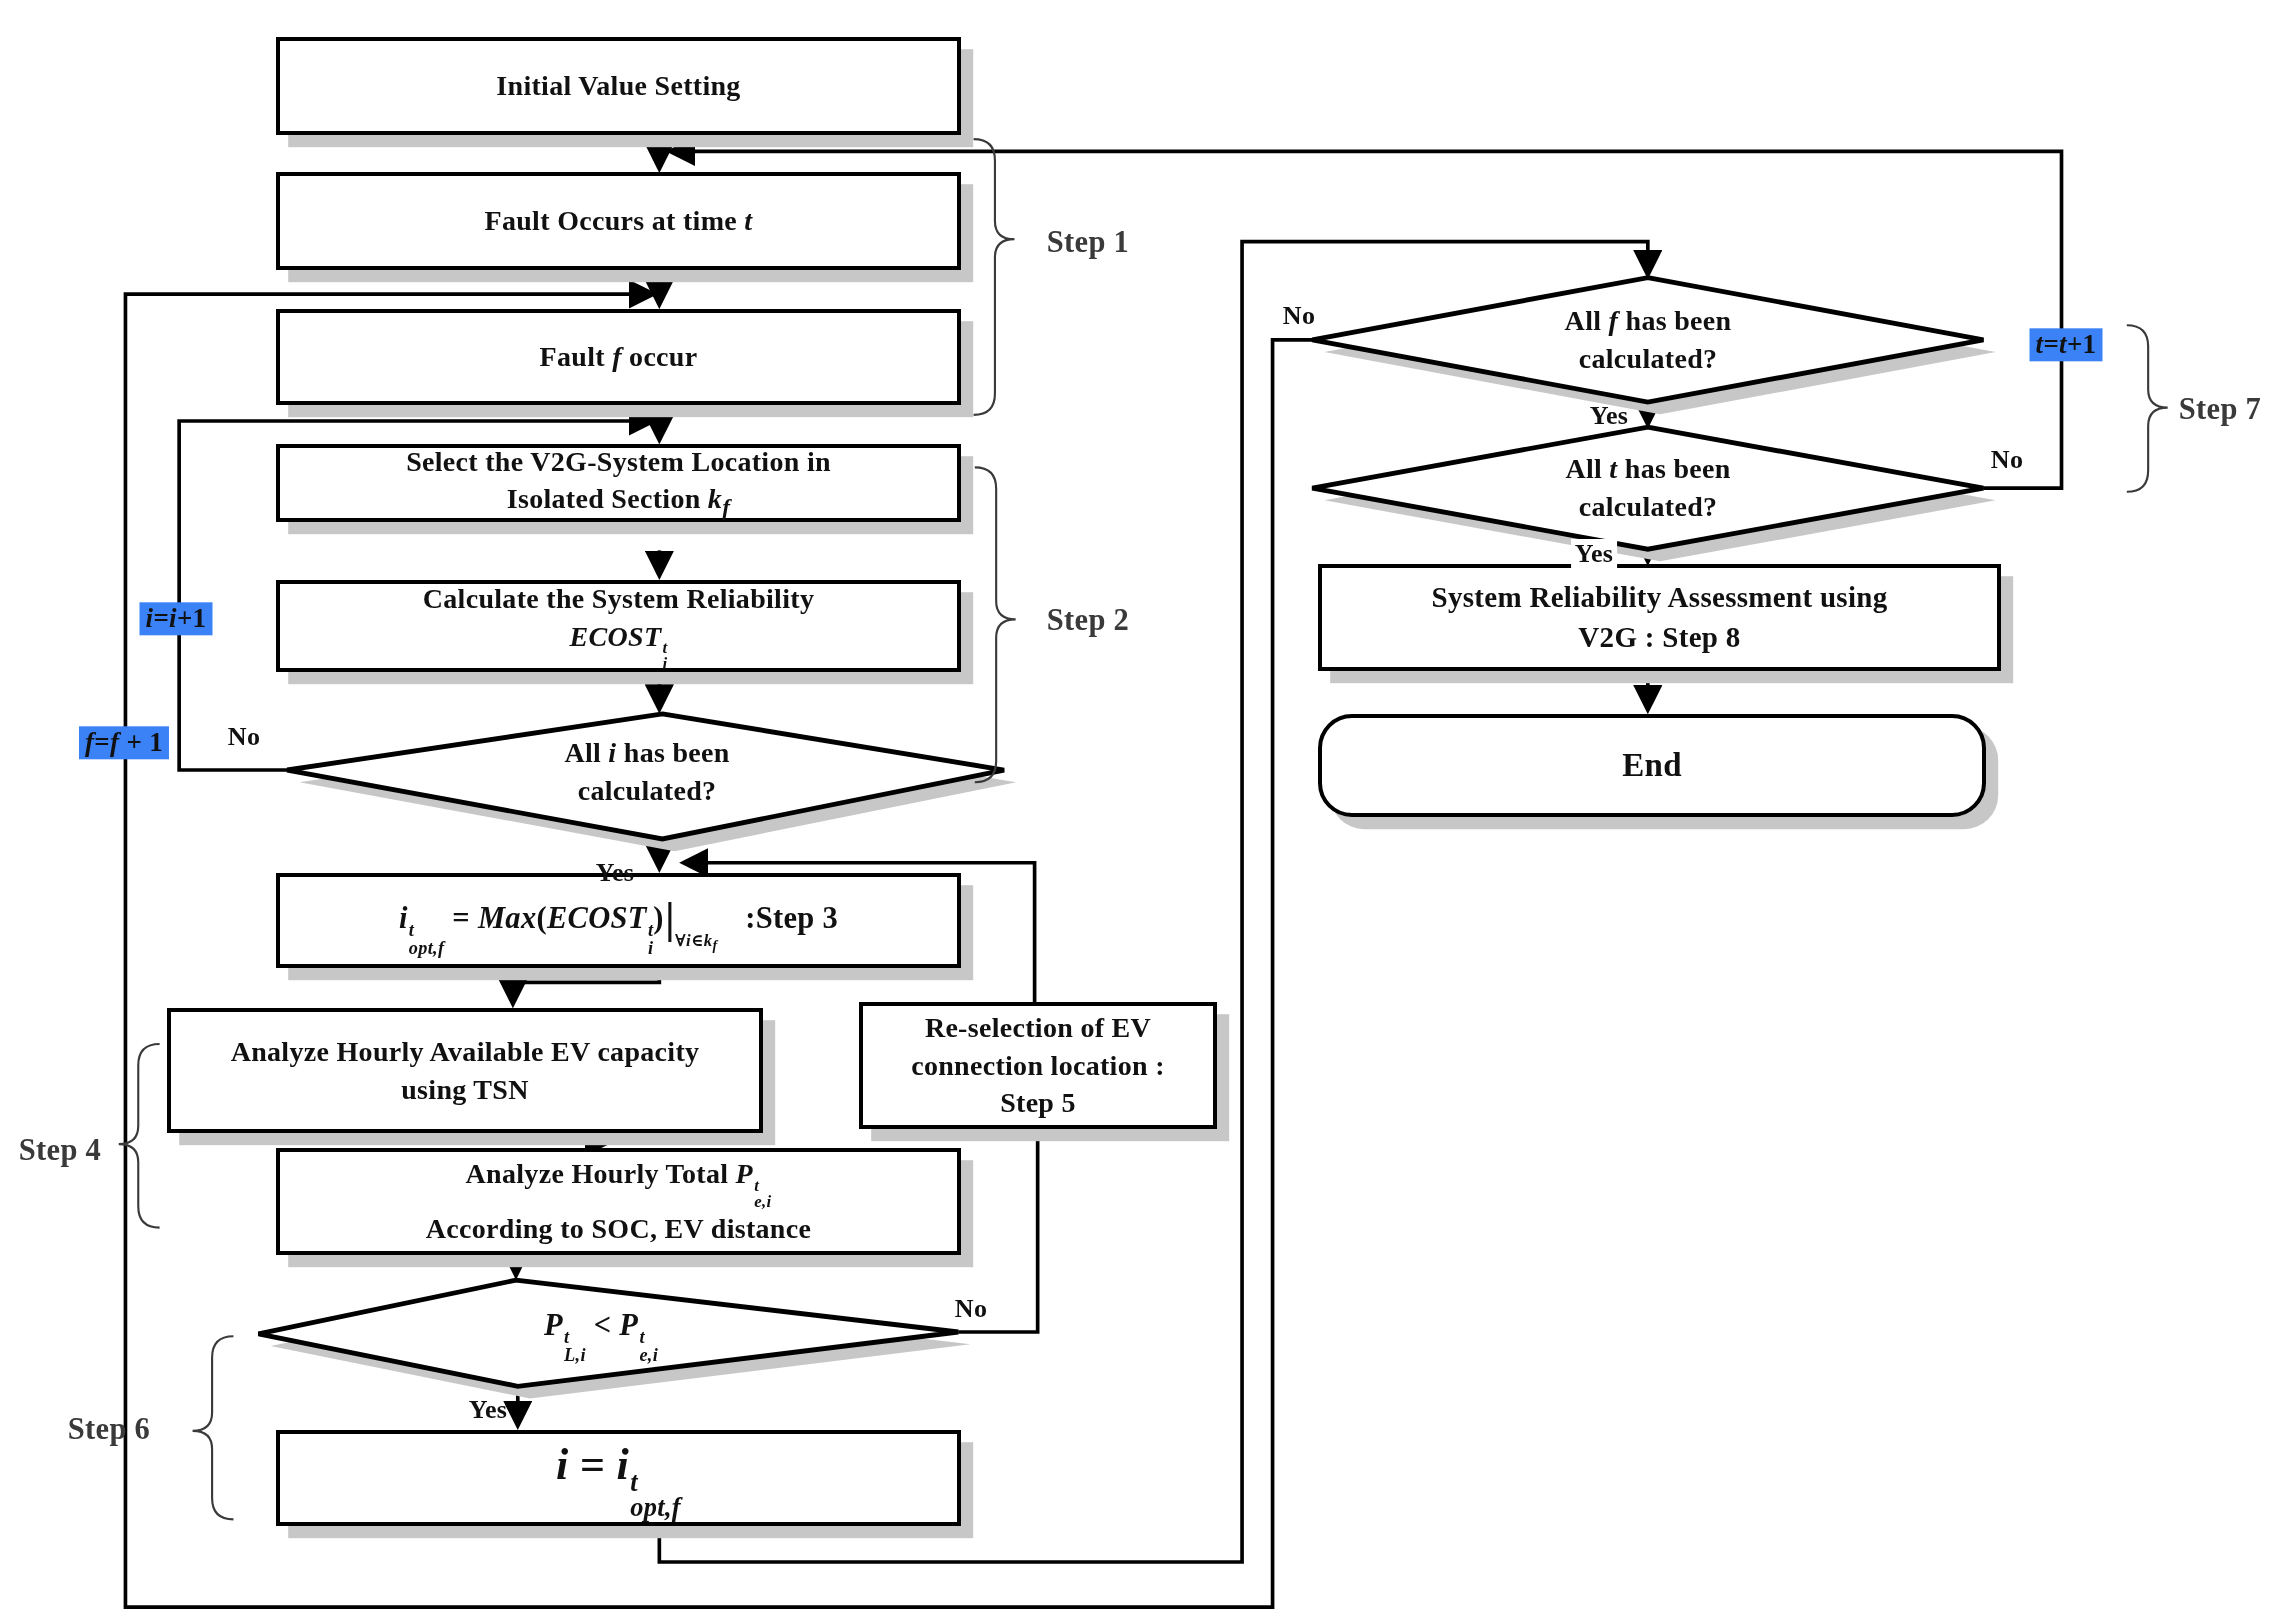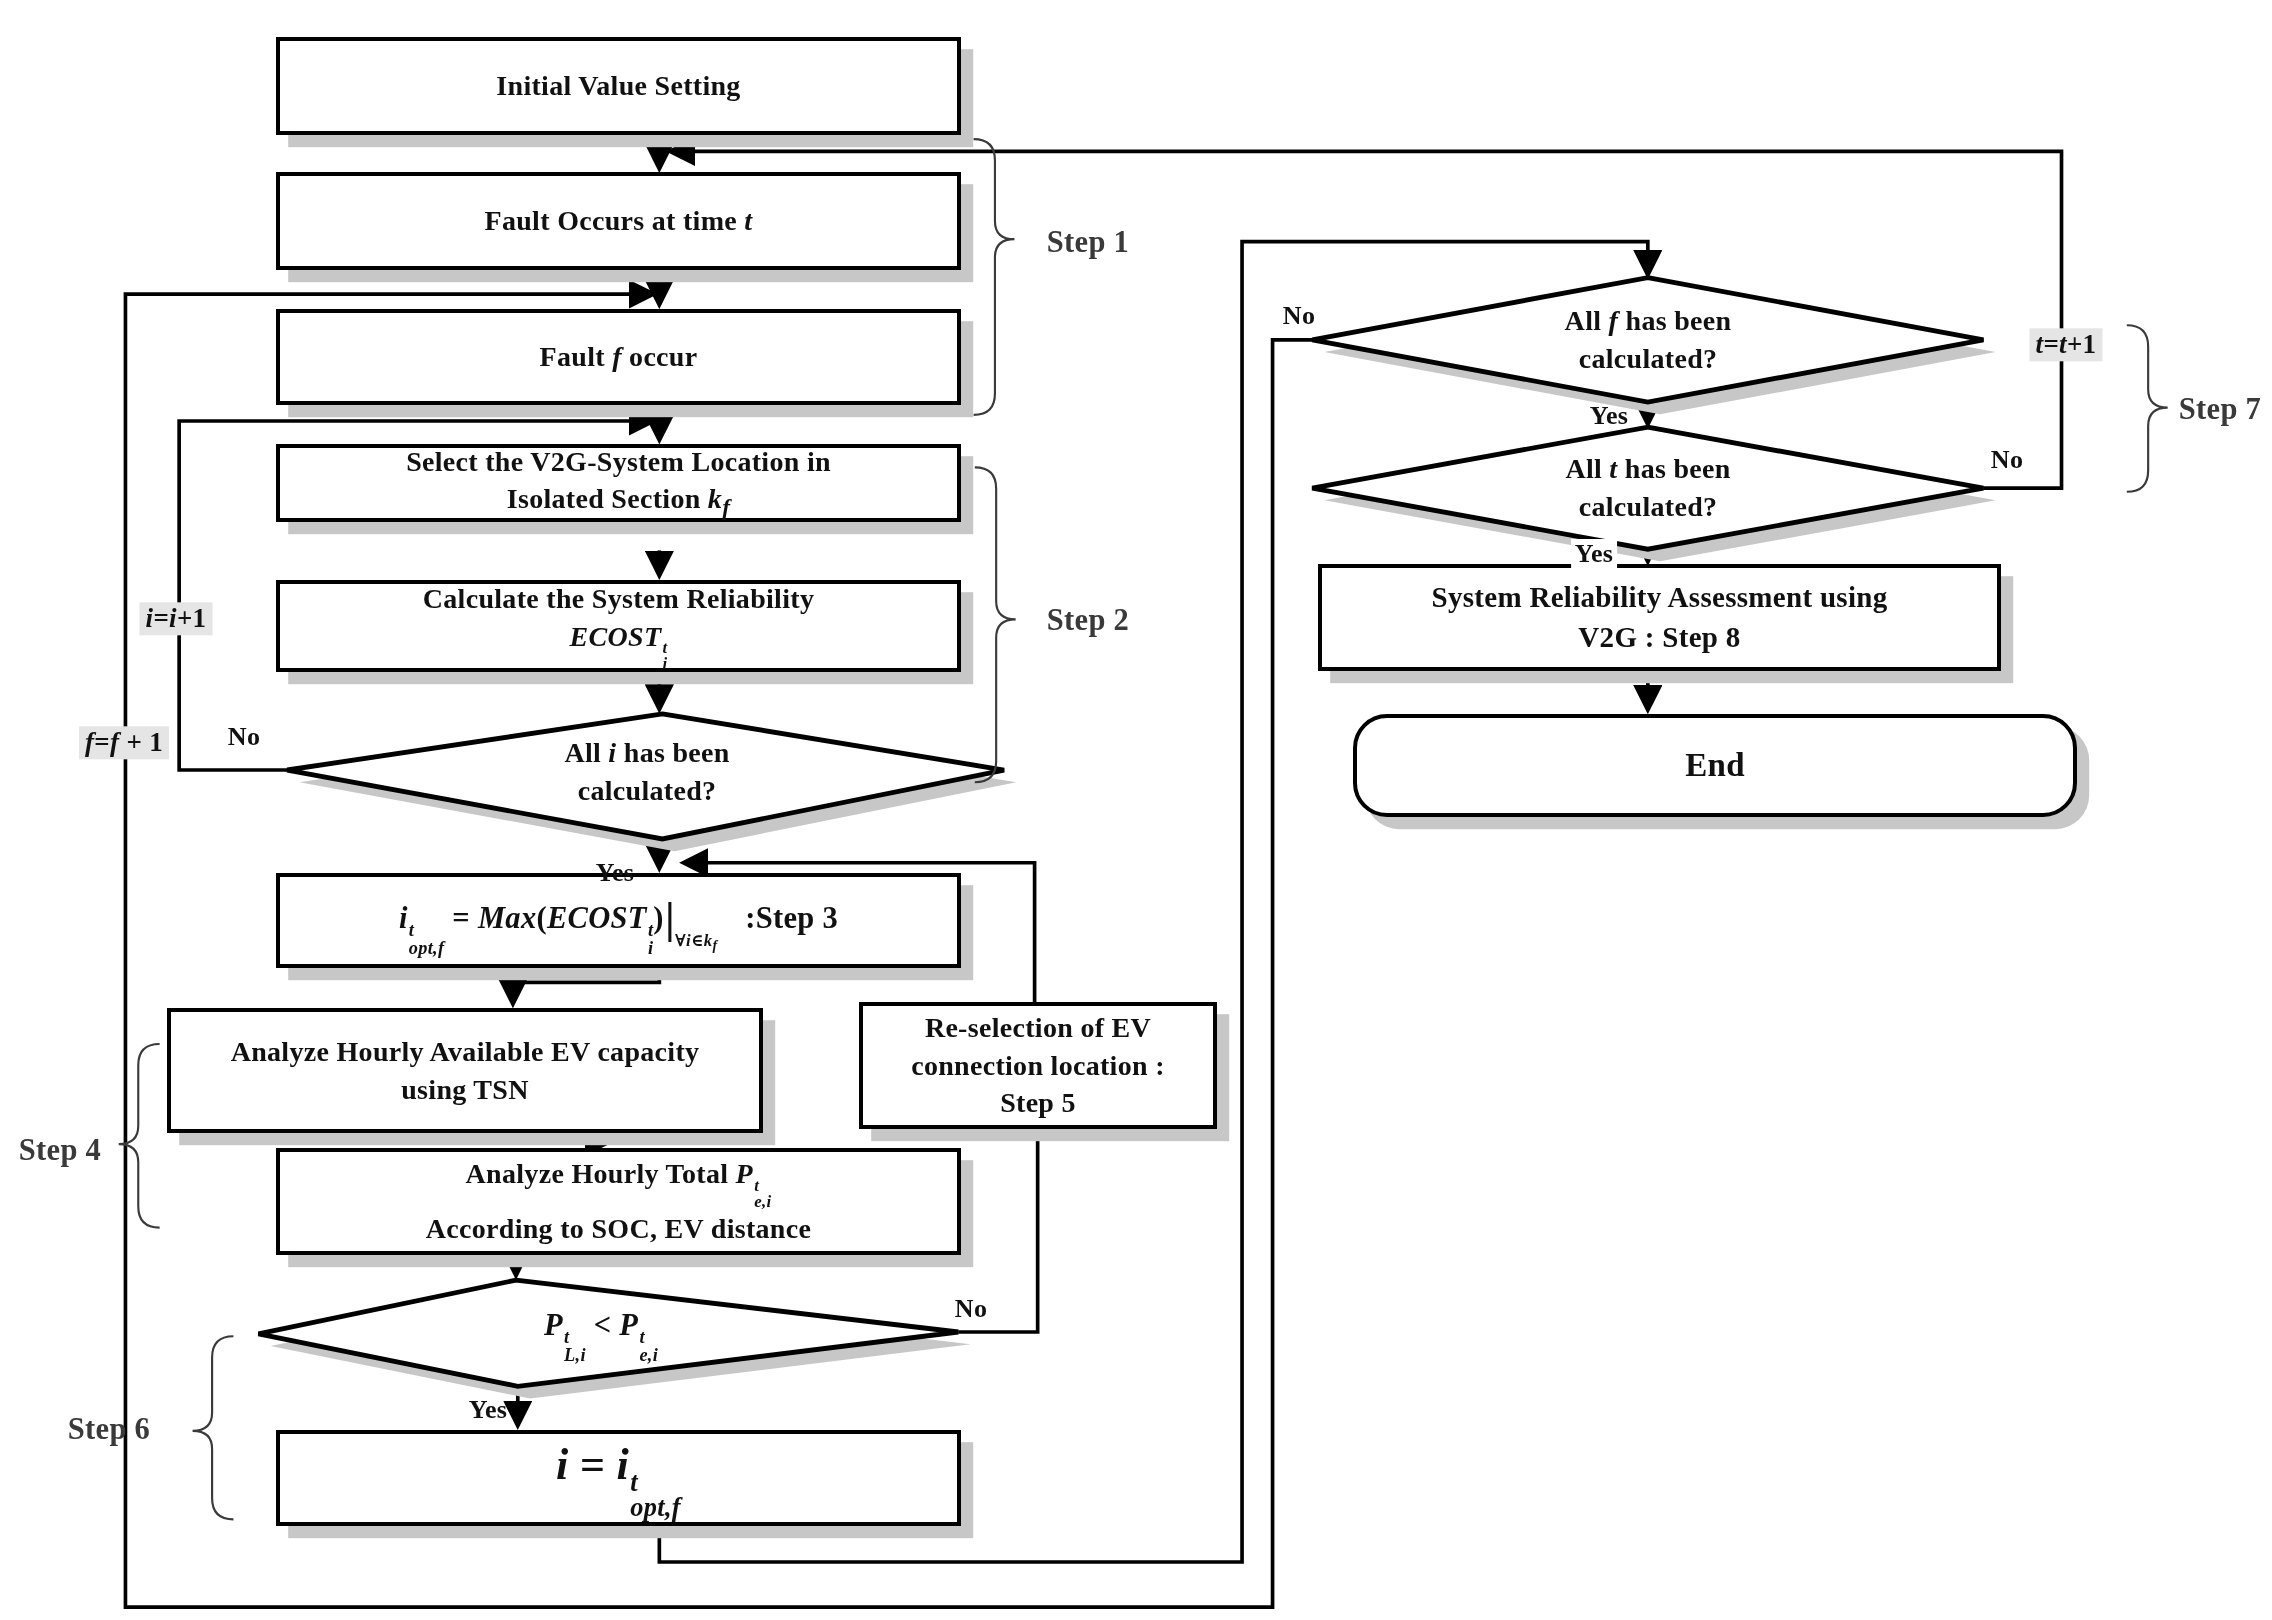--- a/index.html
+++ b/index.html
@@ -28,21 +28,21 @@
   .rounded{box-shadow:12.2px 12.2px 0 var(--shadow);}
   .dtext{
     position:absolute;transform:translate(-50%,-50%);text-align:center;white-space:nowrap;
     font-weight:bold;font-size:28px;line-height:1.35;letter-spacing:0.3px;
   }
   .lbl{
     position:absolute;transform:translate(-50%,-50%);text-align:center;white-space:nowrap;
     font-weight:bold;font-size:26px;letter-spacing:0.3px;
   }
   .steplbl{font-size:30.5px;color:var(--bracket);}
-  .looplbl{font-size:27px;background:#e5e5e5;padding:1.2px 6.1px;}
+  .looplbl{font-size:27px;background:#3b82f6;padding:1.2px 6.1px;}
   .f-large{font-size:30.5px;}
   .f-xl{font-size:44px;align-items:center;}
   
   .ss{display:inline-flex;flex-direction:column;vertical-align:-0.45em;line-height:.95;font-size:.60em;margin-left:1.2px;}
   .ss span{display:block;text-align:left;}
   .vbar{font-size:1.45em;font-weight:bold;position:relative;top:.12em;margin-left:1.2px;}
   .cond{font-size:.55em;position:relative;top:1.05em;margin-right:20px;}
 </style>
 </head>
 <body>
@@ -153,21 +153,21 @@
       <span><i>i</i> = <i>i</i><span class="ss">
           <span><i>t</i></span>
           <span><i>opt,f</i></span>
         </span></span>
     </div>
 
   <div class="fbox" style="left:1318px;top:564px;width:683px;height:107px;font-size:29px">
       <span>System Reliability Assessment using<br>V2G : Step 8</span>
     </div>
 
-  <div class="fbox rounded" style="left:1353px;top:714px;width:724px;height:103px">
+  <div class="fbox rounded" style="left:1318px;top:714px;width:668px;height:103px">
       <span>End</span>
     </div>
 
   <div class="dtext" style="left:647px;top:772px">All <i>i</i> has been<br>calculated?</div>
   <div class="dtext f-large" style="left:601px;top:1334px"><i>P</i><span class="ss">
         <span><i>t</i></span>
         <span><i>L,i</i></span>
       </span> &lt; <i>P</i><span class="ss">
         <span><i>t</i></span>
         <span><i>e,i</i></span>

